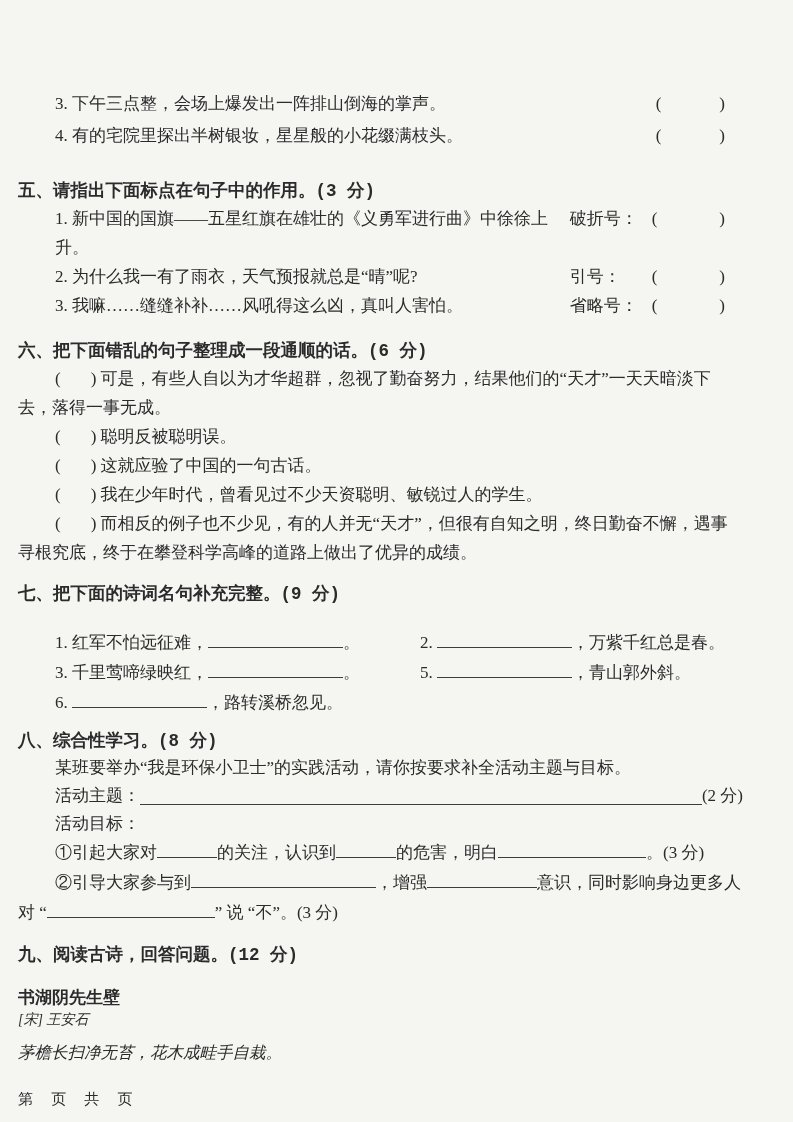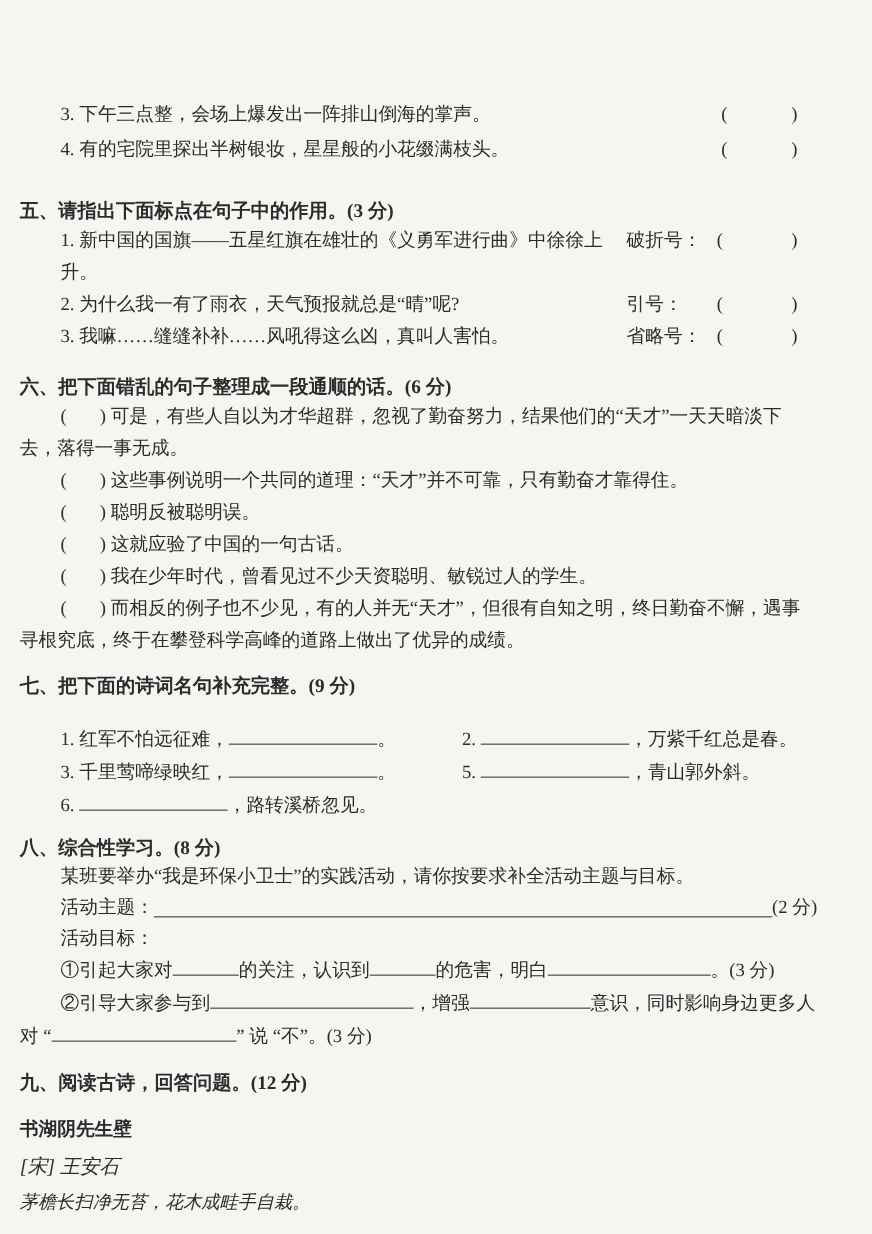--- a/index.html
+++ b/index.html
@@ -11,21 +11,21 @@
   .page { box-sizing:border-box; width:793px; height:1122px; padding:88px 50px 0 18px; font-size:17px; }
 
   .q-row { display:flex; justify-content:space-between; align-items:baseline; line-height:32px; padding-left:37px; padding-right:18px; }
   .q-row .q-text { flex:1 1 auto; }
 
   .paren-pair { white-space:nowrap; }
   .gap58 { display:inline-block; width:58px; }
   .gap62 { display:inline-block; width:62px; }
   .gap30 { display:inline-block; width:30px; }
 
-  .heading { font-family:Liberation Serif, serif; font-weight:700; font-size:17.5px; line-height:26px; }
+  .heading { font-family:Liberation Mono, monospace; font-weight:700; font-size:17.5px; line-height:26px; }
   .mt26 { margin-top:26px; } .mt18 { margin-top:18px; } .mt14 { margin-top:14px; }
   .mt10 { margin-top:10px; } .mt8 { margin-top:8px; } .mt6 { margin-top:6px; } .mt4 { margin-top:4px; }
 
   .s5-row { display:flex; justify-content:space-between; align-items:baseline; line-height:29px; padding-left:37px; padding-right:18px; }
   .s5-right { white-space:nowrap; display:inline-flex; }
   .s5-label { display:inline-block; min-width:82px; }
 
   .bullet { margin:0; line-height:29px; text-indent:37px; }
 
   .grid7 { display:grid; grid-template-columns:365px 1fr; padding-left:37px; margin-top:21px; }
@@ -41,21 +41,21 @@
 
   .intro { line-height:28px; padding-left:37px; margin:0; }
   .theme-row { display:flex; align-items:baseline; line-height:28px; padding-left:37px; margin:0; }
   .theme-blank { flex:1 1 auto; border-bottom:1px solid #3c3c3c; height:14px; align-self:flex-end; margin-bottom:5px; }
   .plain-row { line-height:28px; padding-left:37px; margin:0; }
   .goal-row { line-height:30px; padding-left:37px; margin:0; }
   .goal-wrap { line-height:30px; padding-left:0; margin:0; }
 
   .poem { width:530px; margin-top:18px; }
   .poem-title { font-family:"Liberation Sans", sans-serif; font-weight:700; font-size:17px; line-height:24px; }
-  .poem-author { font-style:italic; font-size:18px; line-height:20px; margin-top:11px; }
+  .poem-author { font-style:italic; font-size:14px; line-height:20px; margin-top:0; }
   .poem-line { font-style:italic; font-size:16.5px; line-height:22px; margin-top:12px; }
 
   .footer { text-align:left; margin-top:26px; font-size:15px; letter-spacing:7px; font-family:"Liberation Sans", sans-serif; }
 </style>
 </head>
 <body>
 
 <div class="page">
 
   <div class="q-row">
@@ -85,21 +85,20 @@
   <div class="s5-row">
     <span class="q-text">3. 我嘛……缝缝补补……风吼得这么凶，真叫人害怕。</span>
     <span class="s5-right">
         <span class="s5-label">省略号：</span>
         <span class="paren-pair"><span>(</span><span class="gap62"></span><span>)</span></span>
       </span>
   </div>
 
   <div class="heading mt18">六、把下面错乱的句子整理成一段通顺的话。(6 分)</div>
   <p class="bullet mt6"><span><span>(</span><span class="gap30"></span><span>)</span></span> <span>可是，有些人自以为才华超群，忽视了勤奋努力，结果他们的“天才”一天天暗淡下去，落得一事无成。</span></p>
-  <p class="bullet"><span><span>(</span><span class="gap30"></span><span>)</span></span> <span>这些事例说明一个共同的道理：“天才”并不可靠，只有勤奋才靠得住。</span></p>
   <p class="bullet"><span><span>(</span><span class="gap30"></span><span>)</span></span> <span>聪明反被聪明误。</span></p>
   <p class="bullet"><span><span>(</span><span class="gap30"></span><span>)</span></span> <span>这就应验了中国的一句古话。</span></p>
   <p class="bullet"><span><span>(</span><span class="gap30"></span><span>)</span></span> <span>我在少年时代，曾看见过不少天资聪明、敏锐过人的学生。</span></p>
   <p class="bullet"><span><span>(</span><span class="gap30"></span><span>)</span></span> <span>而相反的例子也不少见，有的人并无“天才”，但很有自知之明，终日勤奋不懈，遇事寻根究底，终于在攀登科学高峰的道路上做出了优异的成绩。</span></p>
 
   <div class="heading mt14">七、把下面的诗词名句补充完整。(9 分)</div>
   <div class="grid7">
     <div class="cell"><span>1. 红军不怕远征难，</span><span class="blank w135"></span><span>。</span></div>
     <div class="cell"><span>2. </span><span class="blank w135"></span><span>，万紫千红总是春。</span></div>
     <div class="cell"><span>3. 千里莺啼绿映红，</span><span class="blank w135"></span><span>。</span></div>

